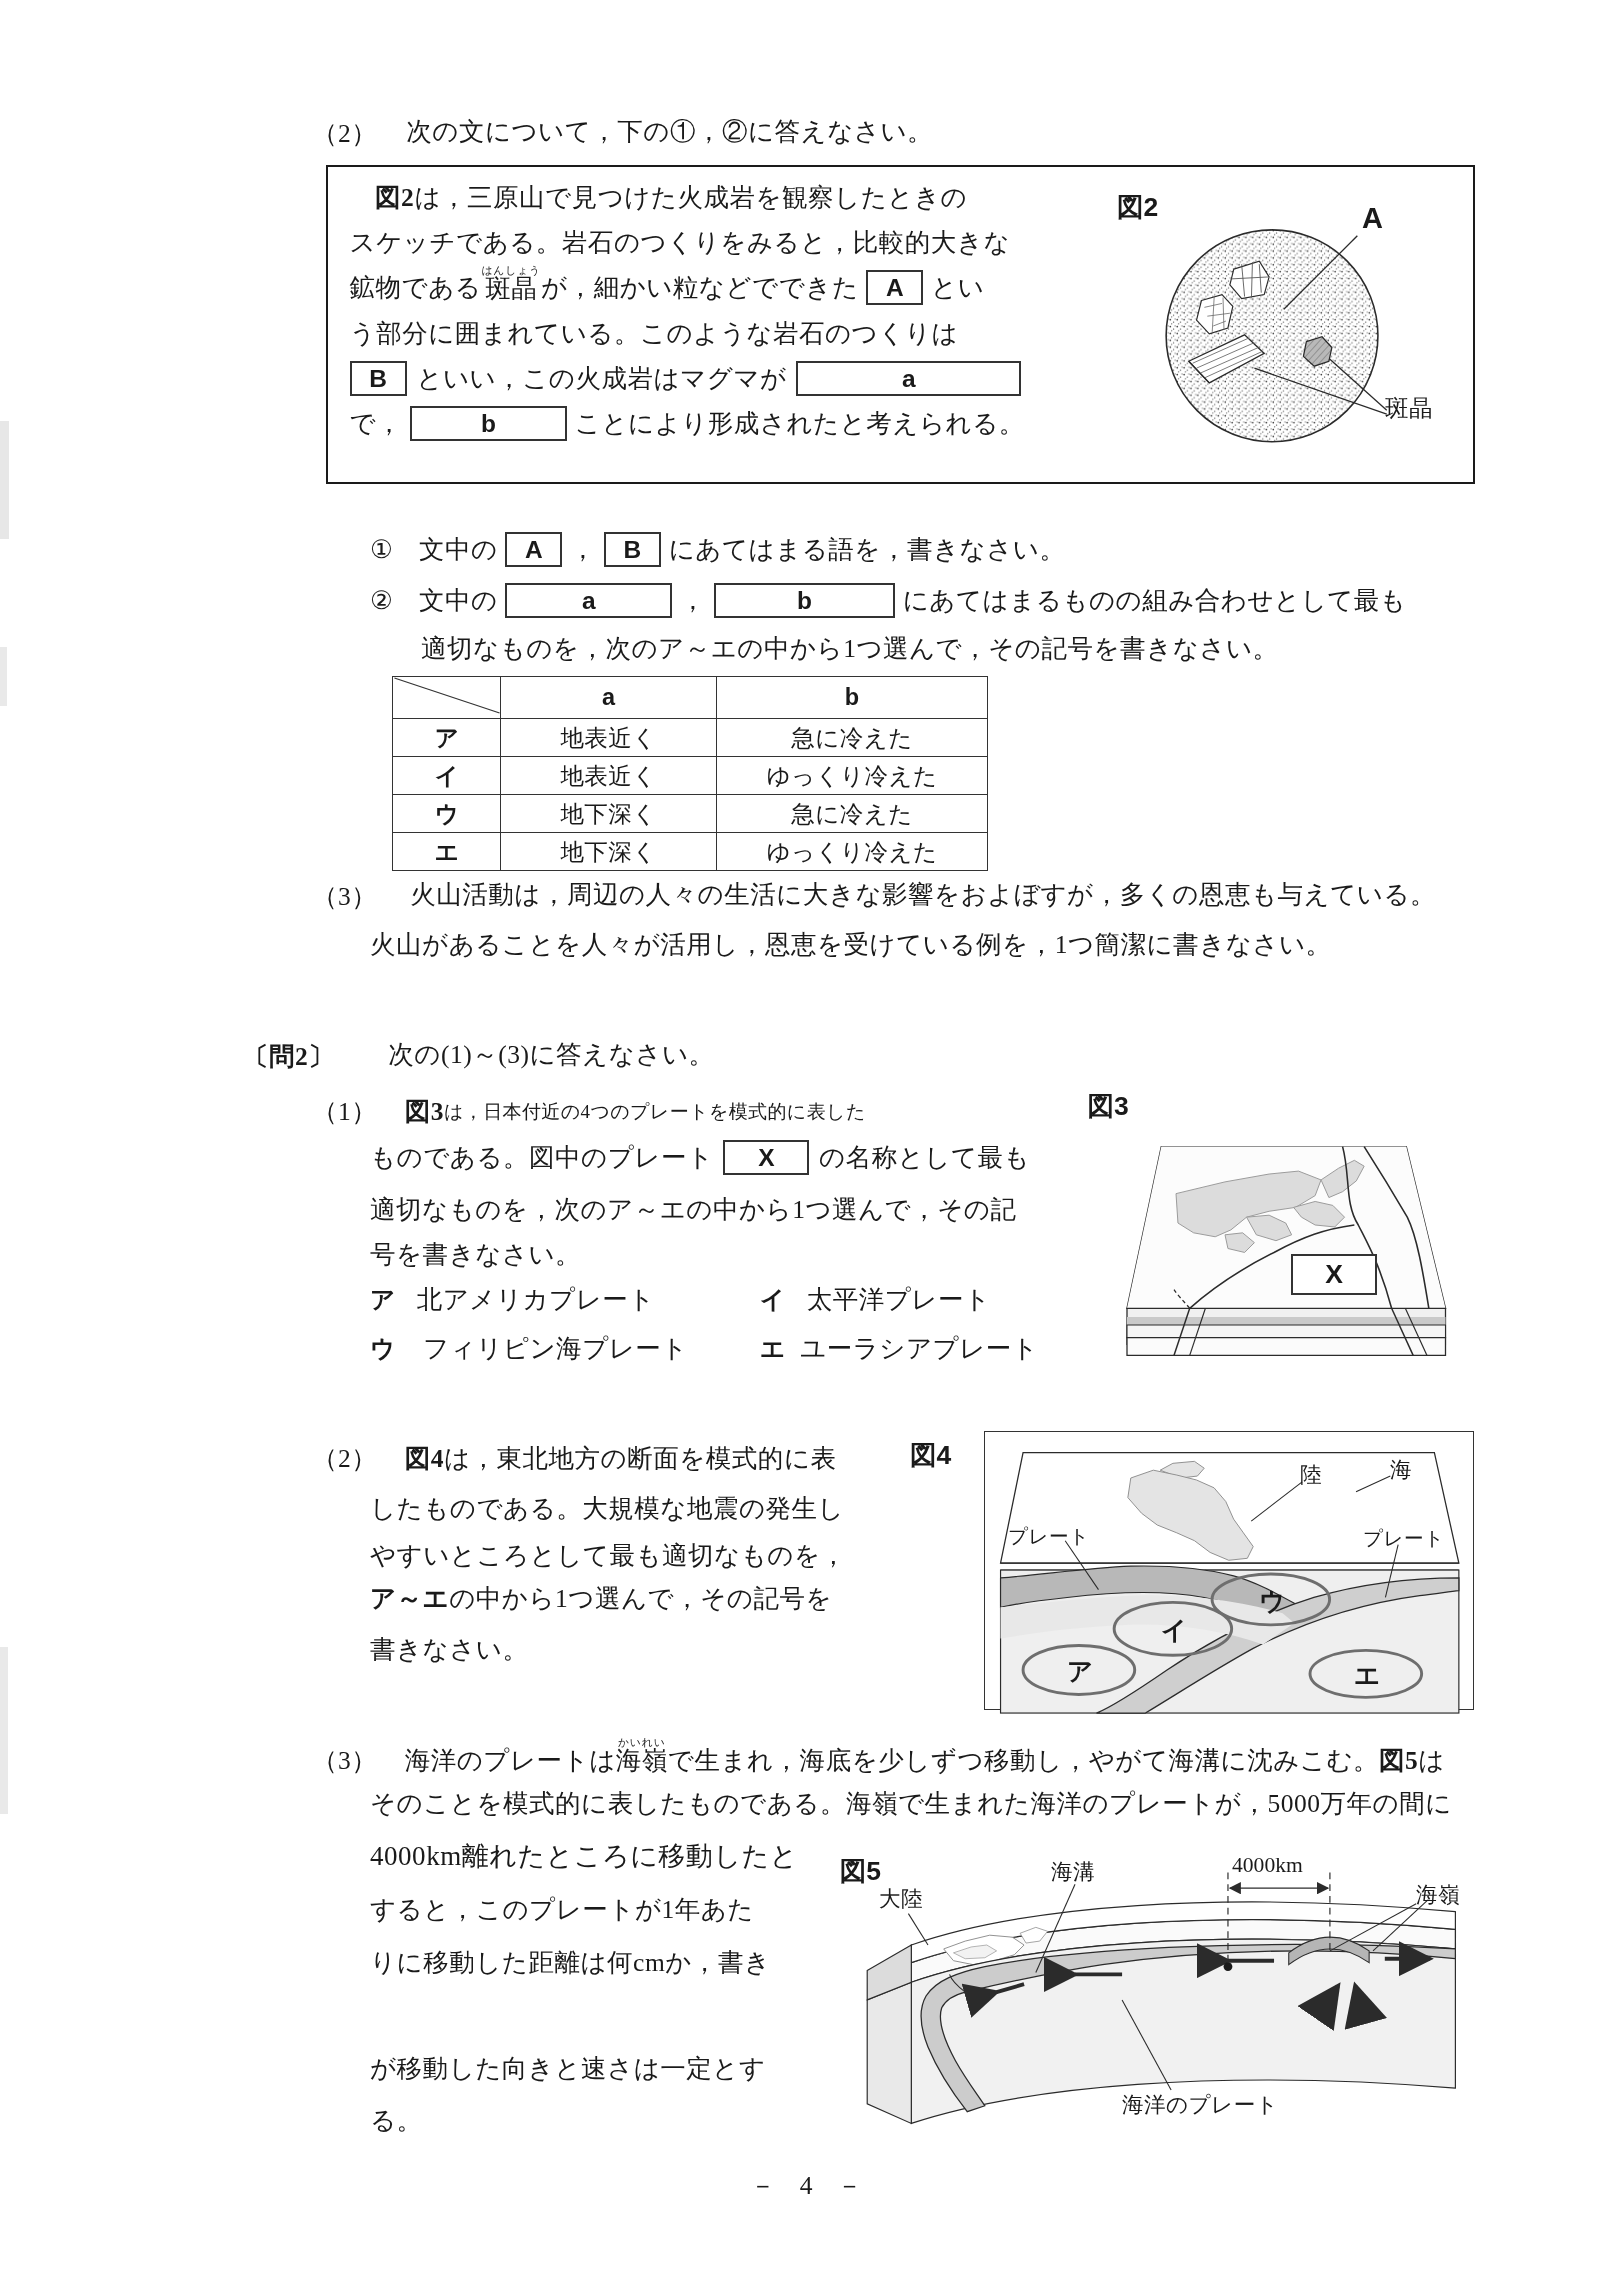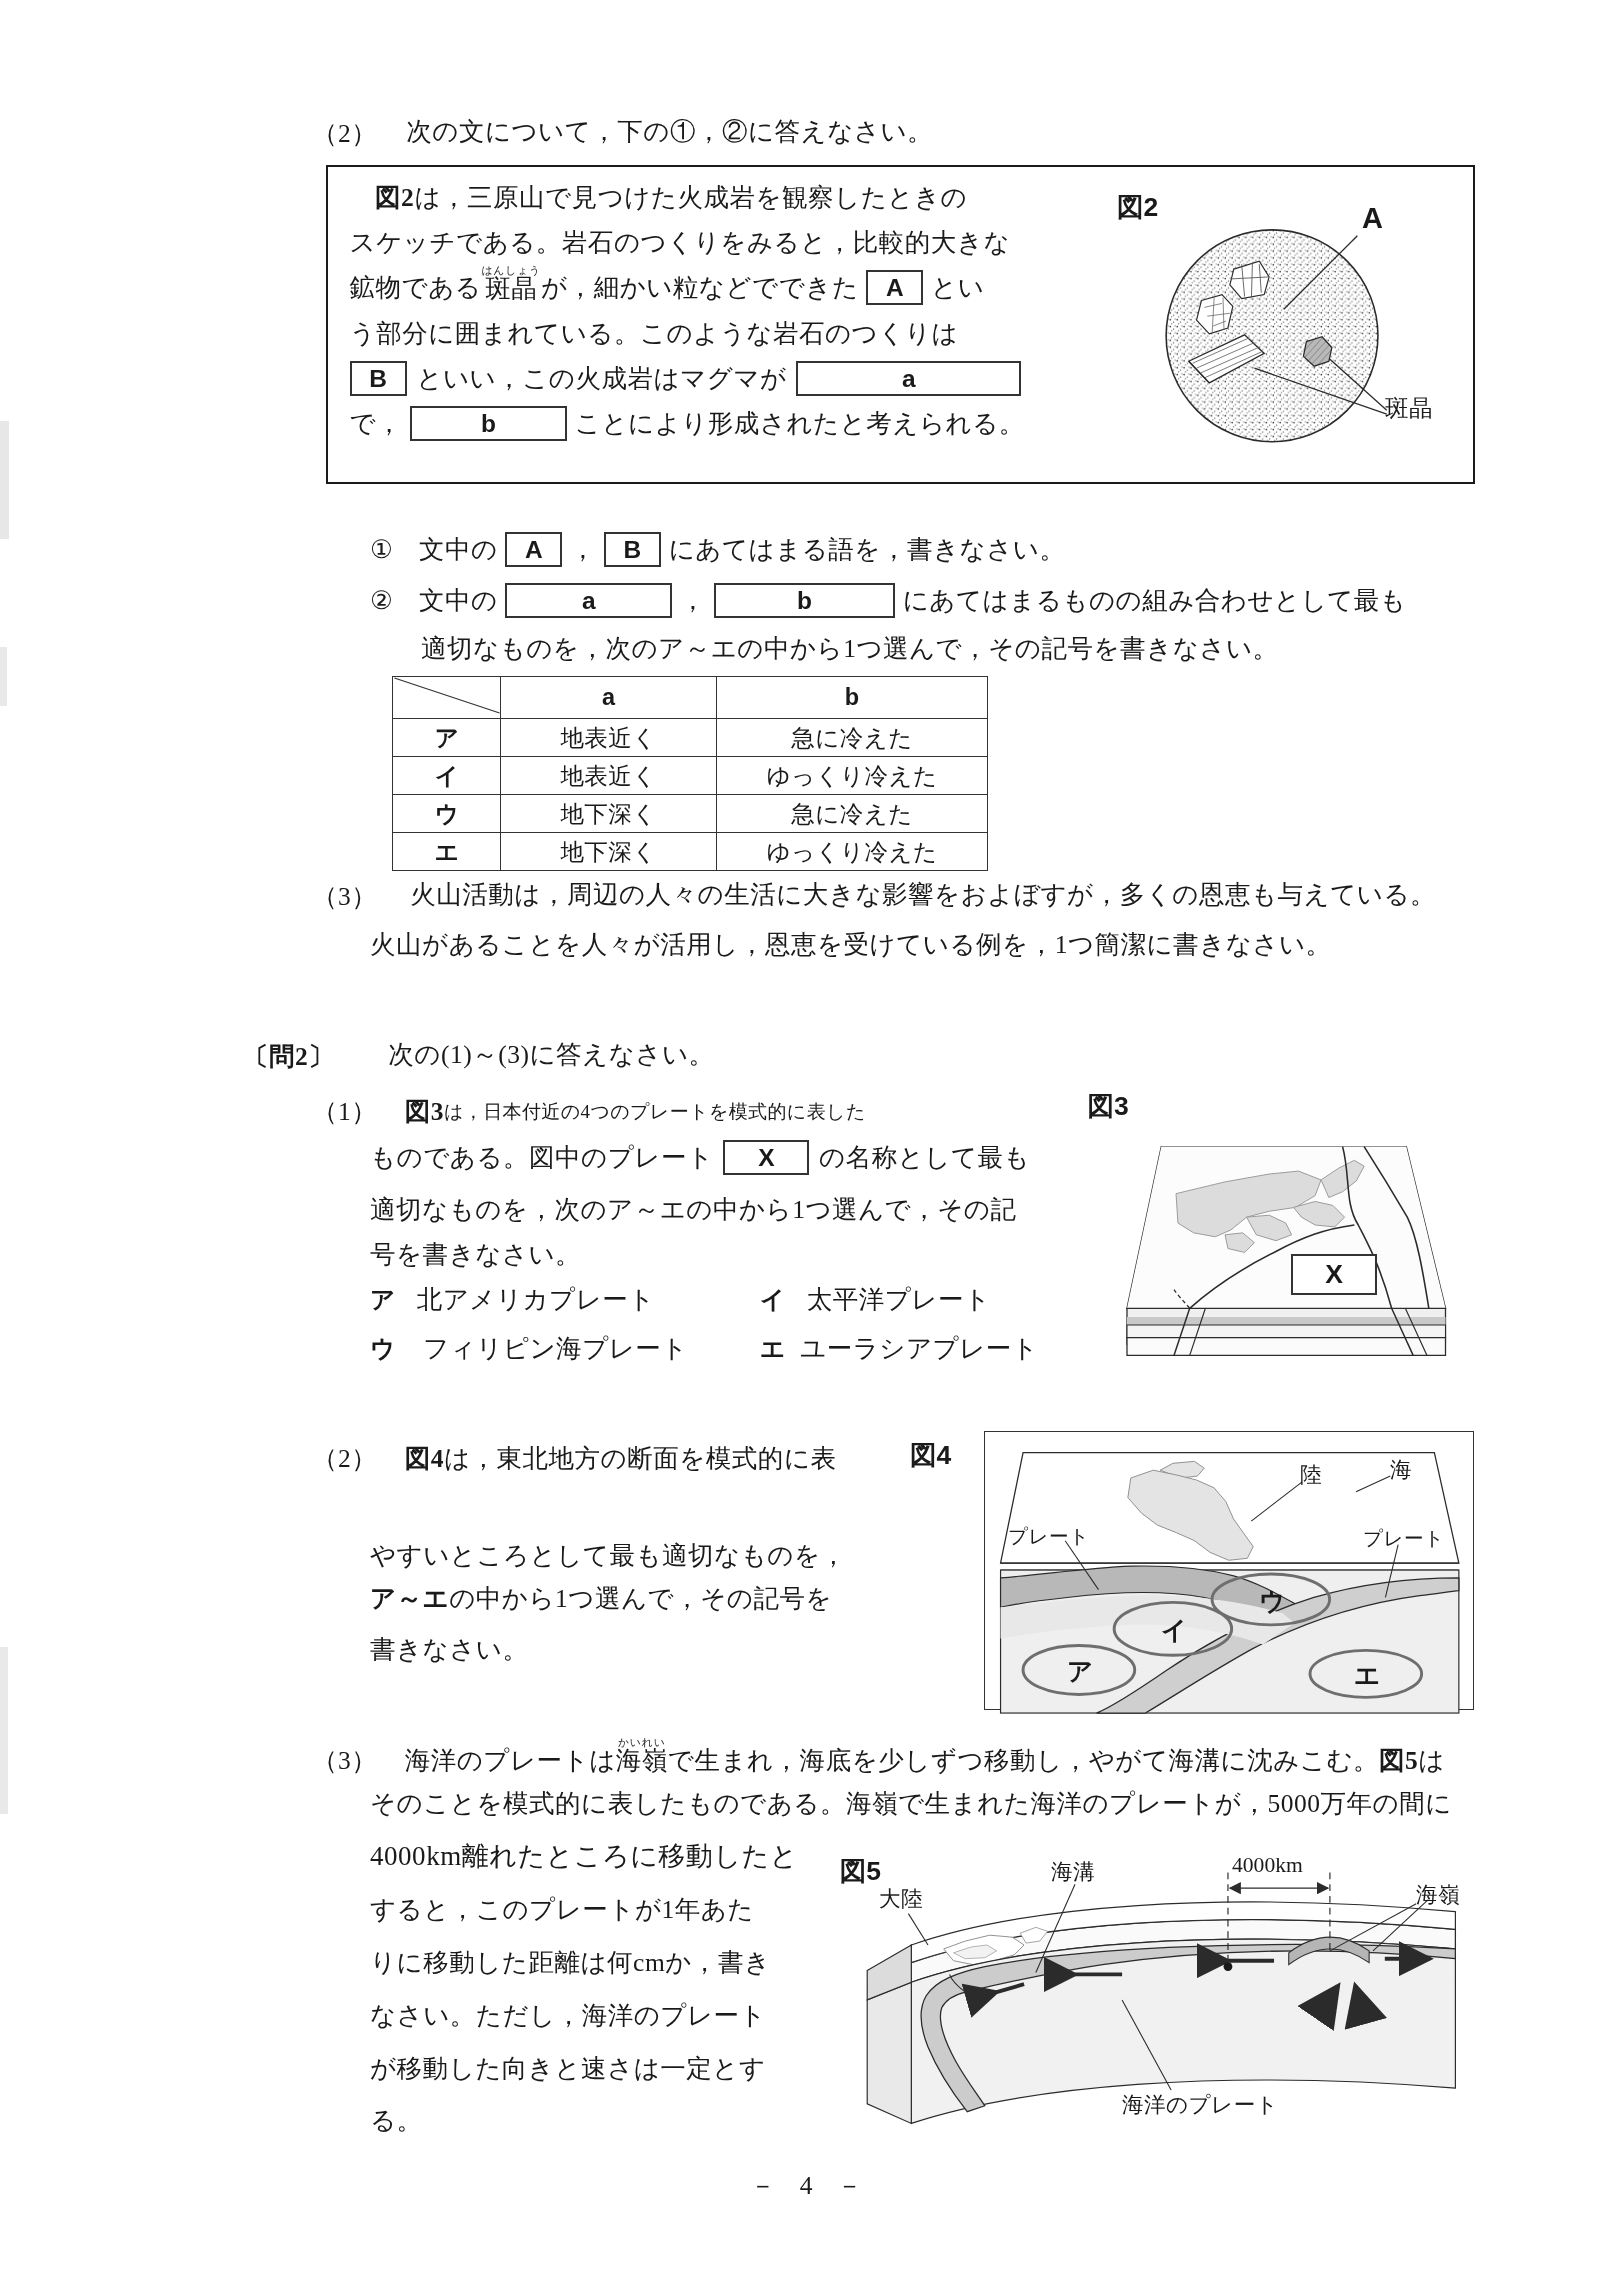--- a/index.html
+++ b/index.html
@@ -292,20 +292,21 @@
       <path d="M344,235 L366,283" fill="none" stroke="#2b2b2b" stroke-width="1.2"></path>
     </svg>
     <div class="blank" style="position:absolute;left:223px;top:176px;width:86px;height:41px;font-size:26.5px;">X</div>
   </div>
 
   <div class="qrow" style="left:312px;top:1441px;align-items:center;">
     <span class="qnum jp">（2）</span>
     <span class="jp bold" style="font-size:25.5px;margin-left:27.4px;">図4</span>
     <span class="jp" style="font-size:25.5px;">は，東北地方の断面を模式的に表</span>
   </div>
+  <div class="line jp" style="position:absolute;left:370px;top:1487px;font-size:25.5px;">したものである。大規模な地震の発生し</div>
   <div class="line jp" style="position:absolute;left:370px;top:1534px;font-size:25.5px;">やすいところとして最も適切なものを，</div>
   <div style="position:absolute;left:370px;top:1581px;display:flex;align-items:baseline;">
     <span class="jp bold" style="font-size:25.5px;">ア～エ</span>
     <span class="jp" style="font-size:25.5px;text-align:center;">の中から1つ選んで，その記号を</span>
   </div>
   <div class="line jp" style="position:absolute;left:370px;top:1628px;font-size:25.5px;">書きなさい。</div>
 
   <div class="fig" style="left:910px;top:1431px;width:564px;height:284px;">
     <div class="figlabel" style="left:0px;top:5.9px;">図4</div>
     <div class="figbox" style="left:74px;top:0px;width:490px;height:279px;"></div>
@@ -355,21 +356,20 @@
     <span class="jp" style="font-size:25.5px;margin-left:27.4px;">海洋のプレートは</span>
     <ruby><span class="jp" style="font-size:25.5px;">海嶺</span><rt>かいれい</rt></ruby>
     <span class="jp" style="font-size:25.5px;">で生まれ，海底を少しずつ移動し，やがて海溝に沈みこむ。</span>
     <span class="jp bold" style="font-size:25.5px;">図5</span>
     <span class="jp" style="font-size:25.5px;">は</span>
   </div>
   <div class="line jp" style="position:absolute;left:370px;top:1782px;font-size:25.5px;">そのことを模式的に表したものである。海嶺で生まれた海洋のプレートが，5000万年の間に</div>
   <div class="line jp" style="position:absolute;left:370px;top:1835px;font-size:27px;">4000km離れたところに移動したと</div>
   <div class="line jp" style="position:absolute;left:370px;top:1888px;font-size:25.5px;">すると，このプレートが1年あた</div>
   <div class="line jp" style="position:absolute;left:370px;top:1941px;font-size:25.5px;">りに移動した距離は何cmか，書き</div>
-  <div class="line jp" style="position:absolute;left:370px;top:1994px;font-size:25.5px;">なさい。ただし，海洋のプレート</div>
   <div class="line jp" style="position:absolute;left:370px;top:2047px;font-size:25.5px;">が移動した向きと速さは一定とす</div>
   <div class="line jp" style="position:absolute;left:370px;top:2099px;font-size:25.5px;">る。</div>
 
   <div class="fig" style="left:828px;top:1843px;width:647px;height:304px;">
     <div class="figlabel" style="left:11.8px;top:9.8px;">図5</div>
     <svg width="647" height="304" viewBox="0 0 660 310" style="position:absolute;left:0;top:0;">
       <defs>
         <marker id="arrH" markerWidth="9" markerHeight="9" refX="8" refY="4.5" orient="auto">
           <path d="M0,0 L9,4.5 L0,9 z" fill="#2b2b2b"></path>
         </marker>

